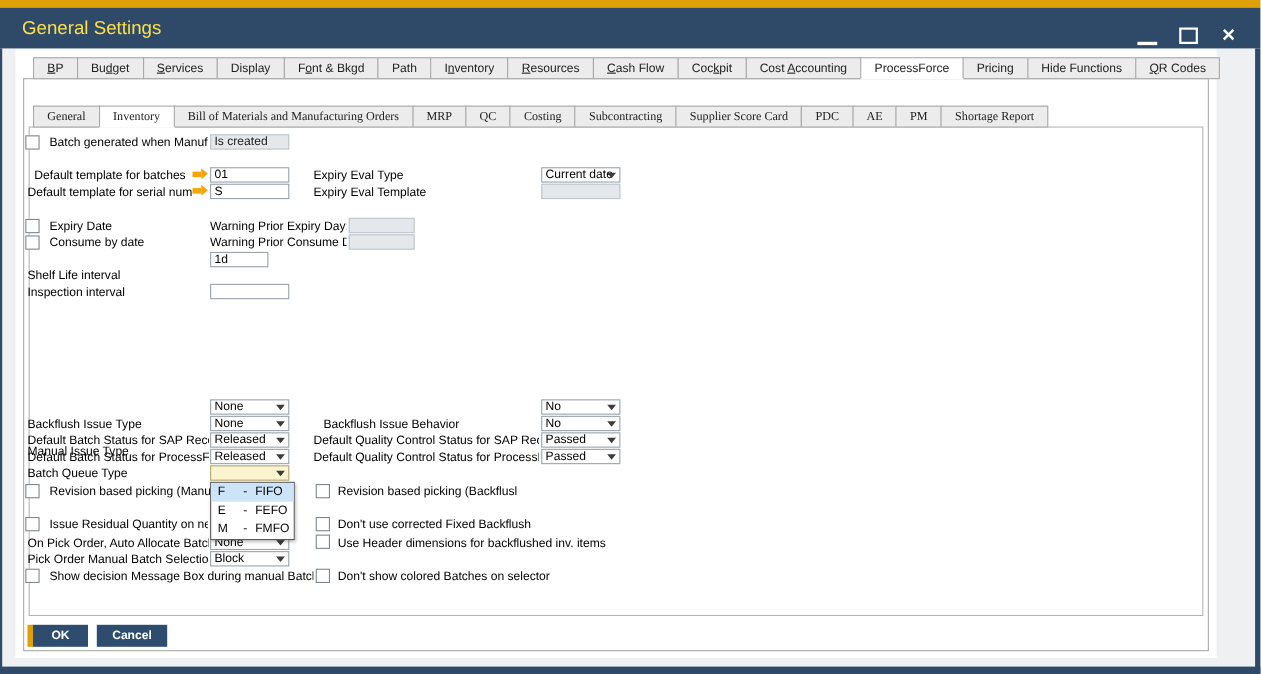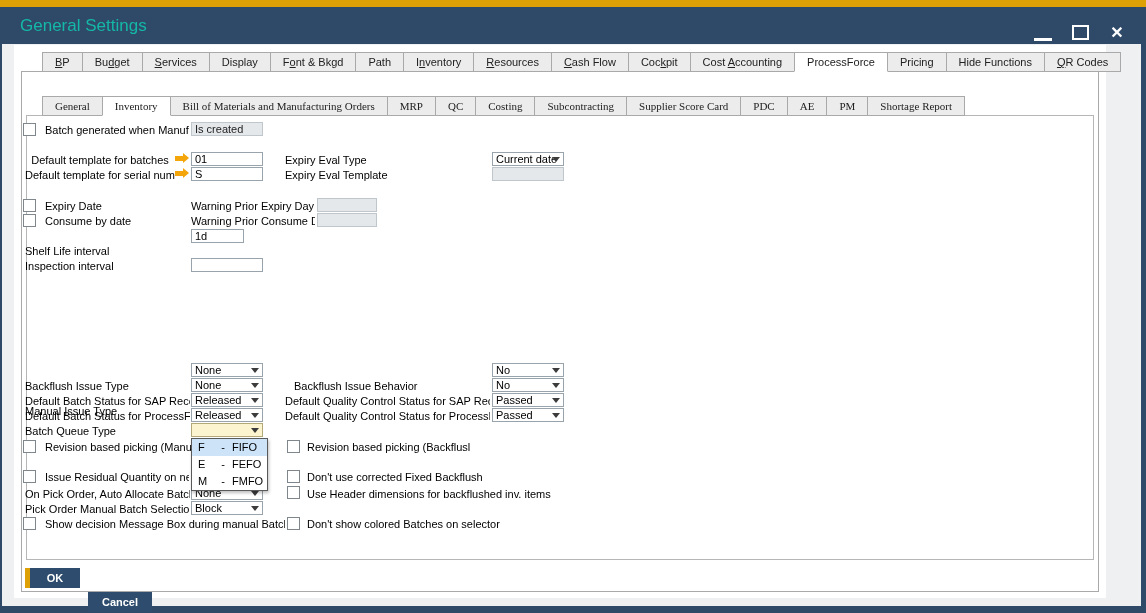--- a/index.html
+++ b/index.html
@@ -2,38 +2,38 @@
 <html style="--gold: #dda005; --titlebar: #2e4a68; --button: #2e4d6e; --focus-yellow: #fcf3cf; --list-highlight: #cce3f8;"><head>
 <meta charset="utf-8">
 <style>
   * { margin:0; padding:0; box-sizing:border-box; }
   html,body { width:1146px; height:613px; font-family:"Liberation Sans", sans-serif; }
   #window { position:relative; width:1146px; height:613px; background:#eef0f1; overflow:hidden; }
 
   
   .gold-strip  { position:absolute; left:0; top:0; width:1146px; height:7px; background:var(--gold); }
   .titlebar    { position:absolute; left:0; top:7px; width:1146px; height:37px; background:var(--titlebar); }
-  .title       { position:absolute; left:20px; top:0; height:37px; line-height:37px; color:#14b8a6; font-size:17px; }
+  .title       { position:absolute; left:20px; top:0; height:37px; line-height:37px; color:#fde047; font-size:17px; }
   .edge-left   { position:absolute; left:0; top:44px; width:2px;  height:569px; background:var(--titlebar); }
   .edge-right  { position:absolute; left:1141px; top:44px; width:5px; height:569px; background:var(--titlebar); }
   .edge-bottom { position:absolute; left:0; top:606px; width:1146px; height:7px; background:var(--titlebar); }
   .winctl      { position:absolute; right:18px; top:7px; height:37px; display:flex; align-items:center; gap:15px; }
   .wc          { width:22px; height:24px; display:flex; align-items:center; justify-content:center; cursor:default; }
   .min-glyph   { width:18px; height:3px; background:#fff; margin-top:14px; }
   .max-glyph   { width:17px; height:15px; border:2px solid #fff; }
   .close-glyph { color:#fff; font-size:16px; font-weight:bold; line-height:1; }
 
   .panel { position:absolute; left:14px; top:45px; width:1092px; height:553px; background:#fff; }
 
   
   .page-box  { position:absolute; background:#fff; border:1px solid #a9a9a9; }
   .tabstrip  { position:absolute; display:flex; z-index:7; }
   .tab       { height:20px; line-height:18px; padding:0 12px; font-size:11px; color:#222;
                background:#ececec; border:1px solid #a9a9a9; margin-left:-1px; white-space:nowrap; cursor:default; }
-  .tab:first-child { margin-left:12px; }
+  .tab:first-child { margin-left:0; }
   .tab.selected { background:#fff; border-bottom-color:#fff; position:relative; z-index:8; }
   .tab u { text-decoration:underline; }
 
   
   .lbl   { position:absolute; height:14px; line-height:14px; font-size:11px; color:#000;
            white-space:nowrap; overflow:hidden; }
   .field { position:absolute; height:14px; background:#fff; border:1px solid #99a3ac;
            font-size:11px; line-height:12px; padding:0 3px; white-space:nowrap; overflow:hidden; color:#000; }
   .field.disabled { background:#e5e8eb; border-color:#bfc6cc; color:#222; }
   .field.focus-yellow { background:var(--focus-yellow); border-color:#b3a878; }
@@ -209,16 +209,16 @@
   <div class="field dd" style="left:191px; top:501px; width:72px;"><span>Block</span><span class="dd-arrow"></span></div>
 
   <span class="cb" style="left:23px; top:517px;"></span>
   <div class="lbl" style="left:45px; top:517px; width:240px;">Show decision Message Box during manual Batch allo</div>
   <span class="cb" style="left:287px; top:517px;"></span>
   <div class="lbl" style="left:307px; top:517px; width:230px;">Don't show colored Batches on selector</div>
 
   <div class="btn btn-ok" style="left:30px; top:568px; width:50px;">
       <span>OK</span>
     </div>
-  <div class="btn" style="left:88px; top:592px; width:64px;">
+  <div class="btn" style="left:88px; top:568px; width:64px;">
       <span>Cancel</span>
     </div>
 </div>
 
 </body></html>

